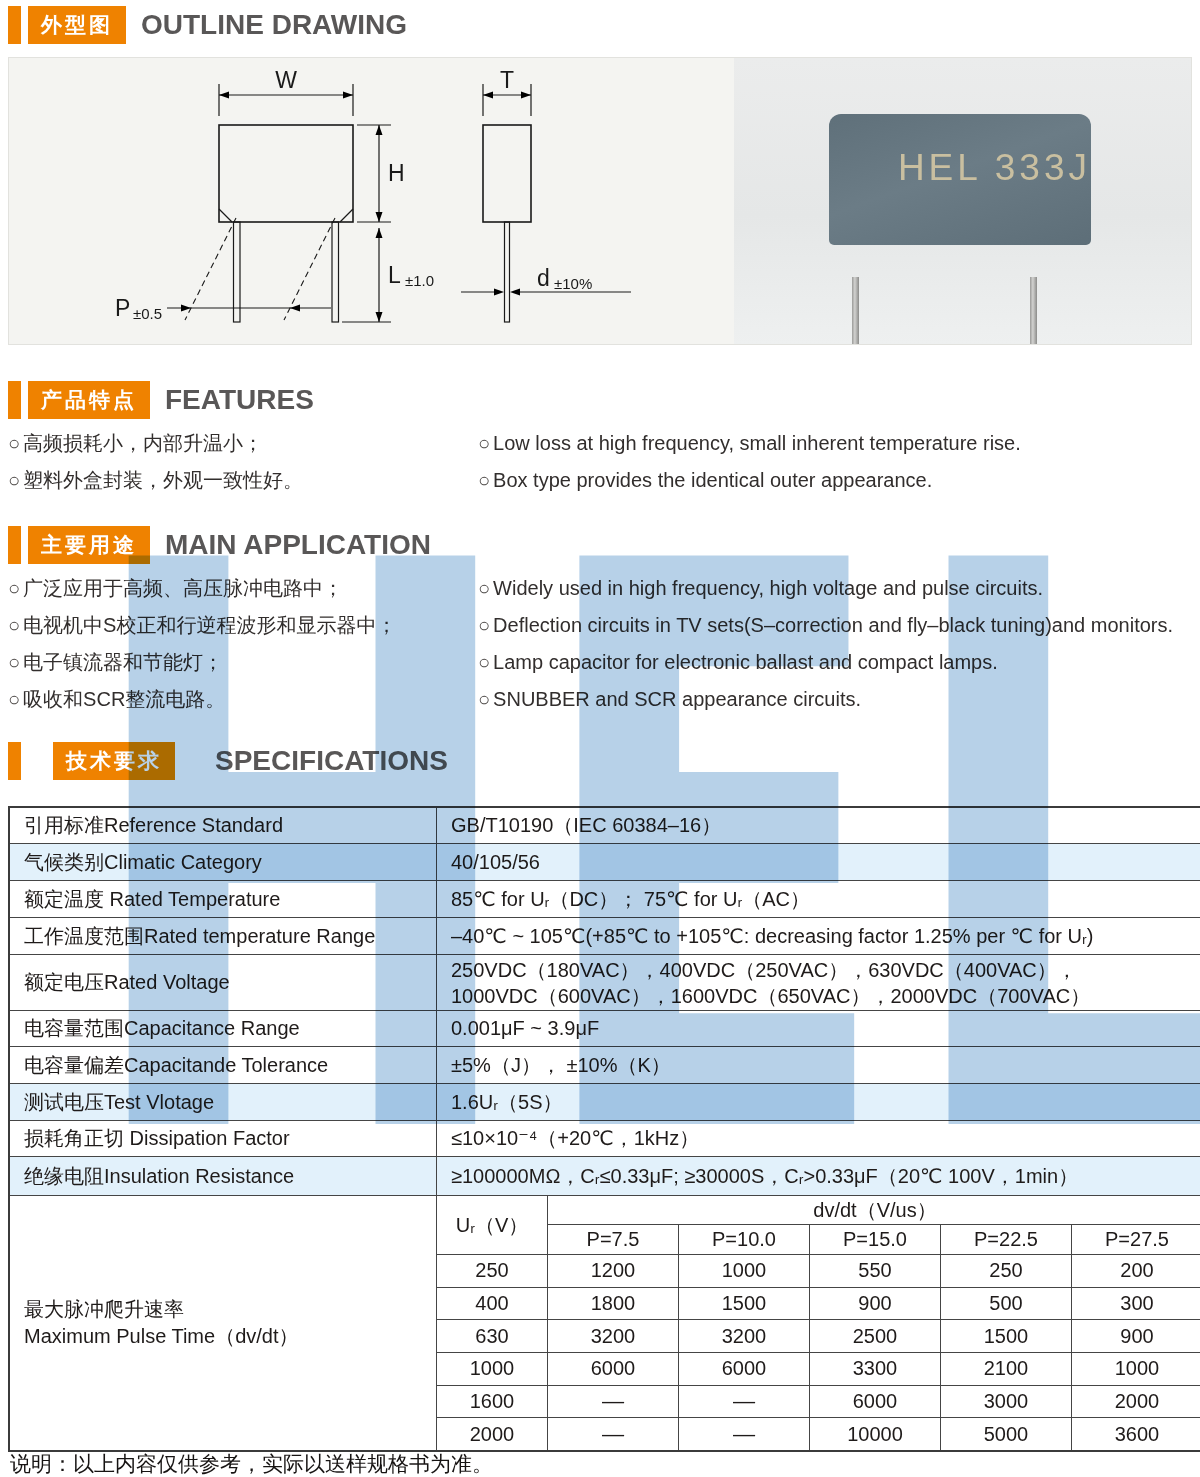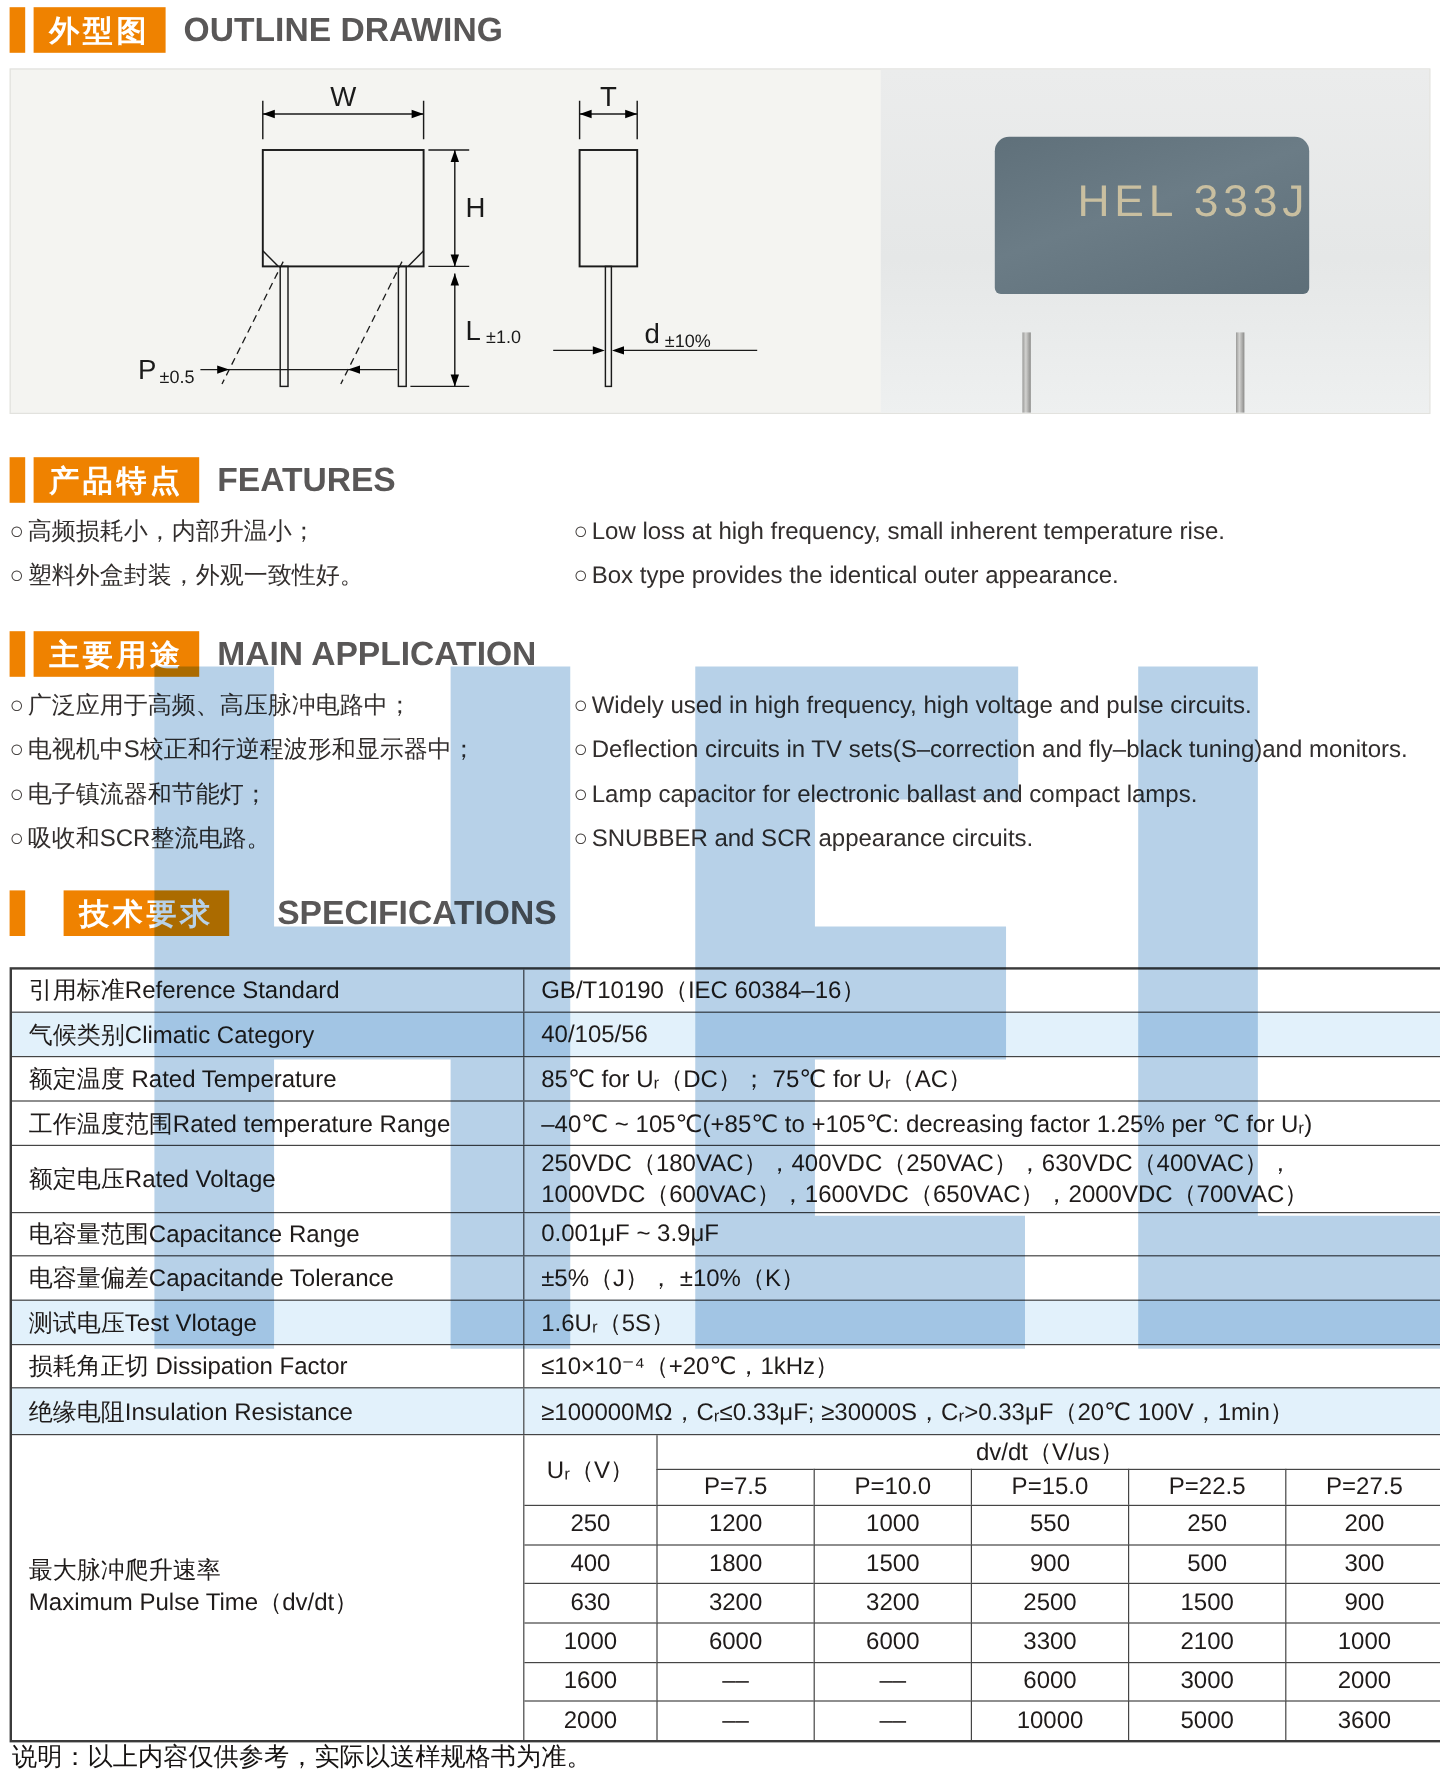--- a/index.html
+++ b/index.html
@@ -6,21 +6,21 @@
   body{width:1200px;height:1477px;position:relative;overflow:hidden;
        font-family:"Liberation Sans","DejaVu Sans",sans-serif;color:#1f1b1a;}
   .abs{position:absolute;}
   
   .watermark{position:absolute;left:80px;top:464px;z-index:30;pointer-events:none;
     font:bold 780px/780px "DejaVu Sans",sans-serif;color:#b7d1e8;letter-spacing:10px;
     transform:scaleX(0.68);transform-origin:left top;mix-blend-mode:multiply;}
   
   .sec{display:flex;align-items:stretch;height:38px;}
   .sec .bar{width:13px;background:#ef8200;margin-right:7px;}
-  .sec .badge{background:#ef8200;color:#fff;font-weight:bold;font-size:25px;
+  .sec .badge{background:#ef8200;color:#fff;font-weight:bold;font-size:21px;
     display:flex;align-items:center;padding:0 13px;letter-spacing:3px;}
   .sec .en{color:#595757;font-weight:bold;font-size:28px;margin-left:15px;
     align-self:center;white-space:nowrap;}
   
   .panel{position:absolute;top:57px;left:8px;width:1184px;height:288px;
     background:#f4f4f1;border:1px solid #e2e2de;box-sizing:border-box;}
   .panel svg{position:absolute;left:0;top:0;}
   .photo{position:absolute;top:0;right:0;width:457px;height:286px;overflow:hidden;
     background:linear-gradient(180deg,#ebecec 0%,#e5e7e7 55%,#eef0f0 100%);}
   .cap-body{position:absolute;left:95px;top:56px;width:262px;height:131px;

